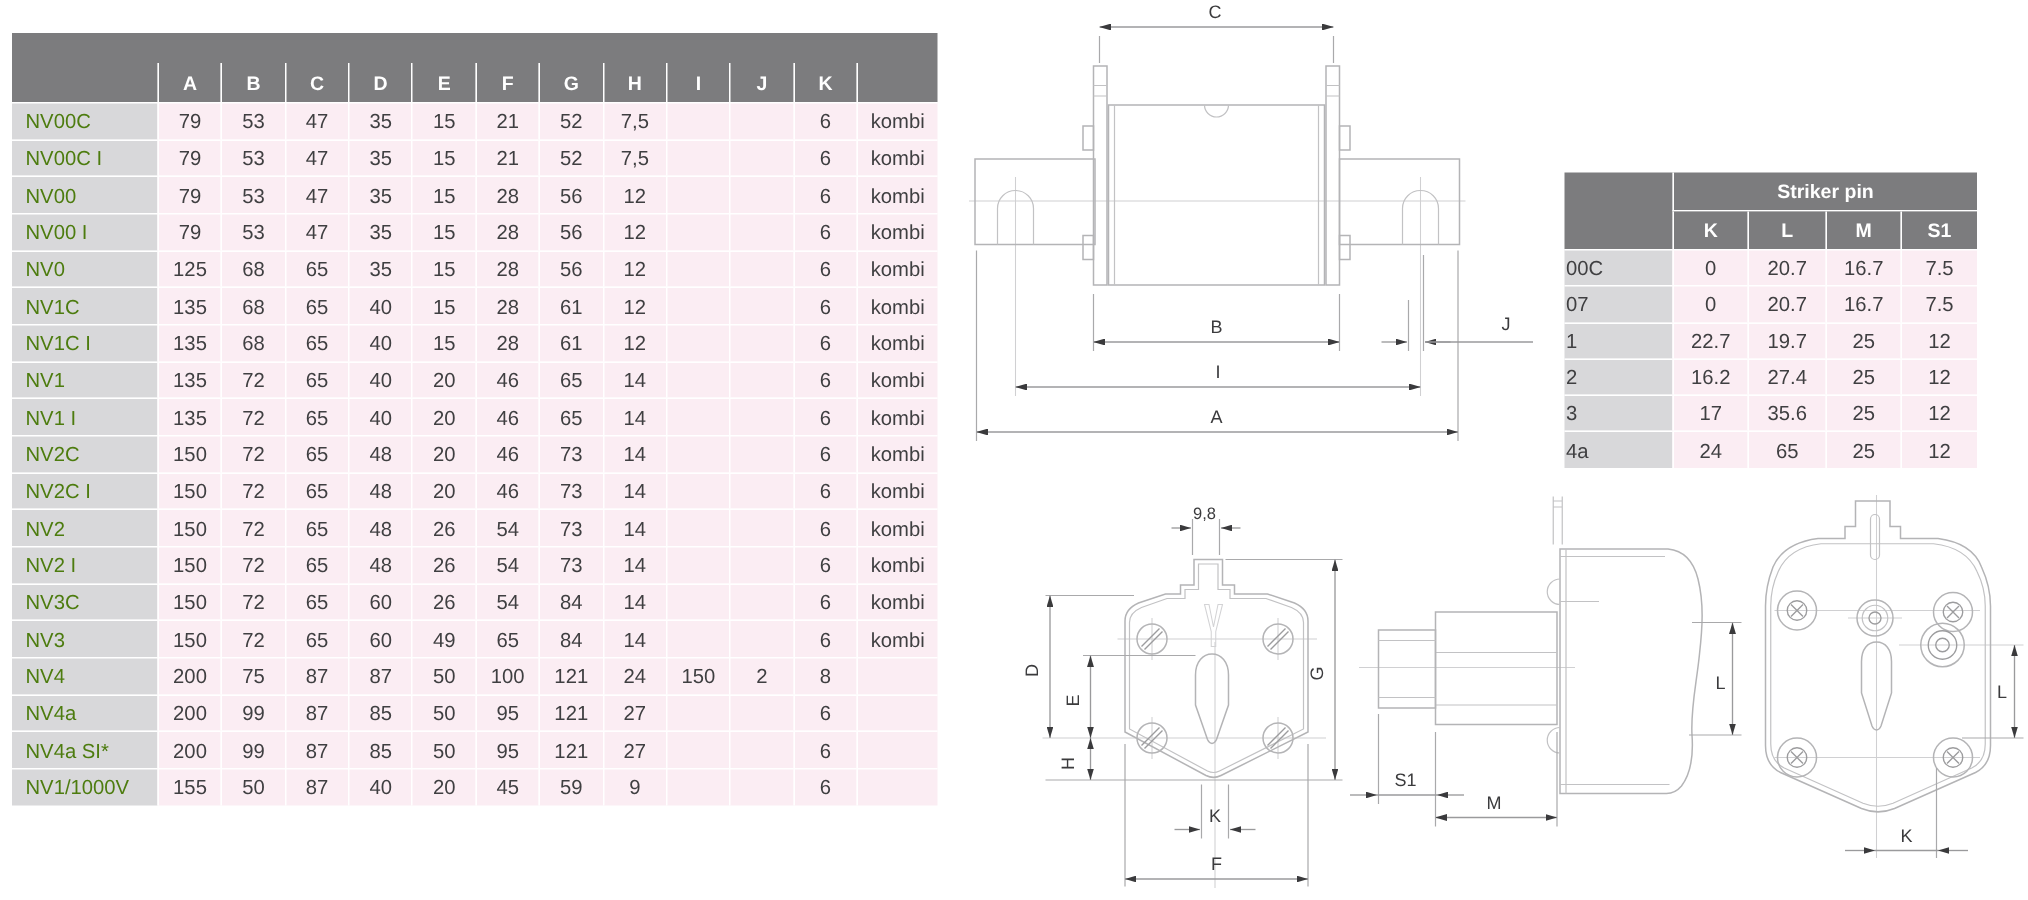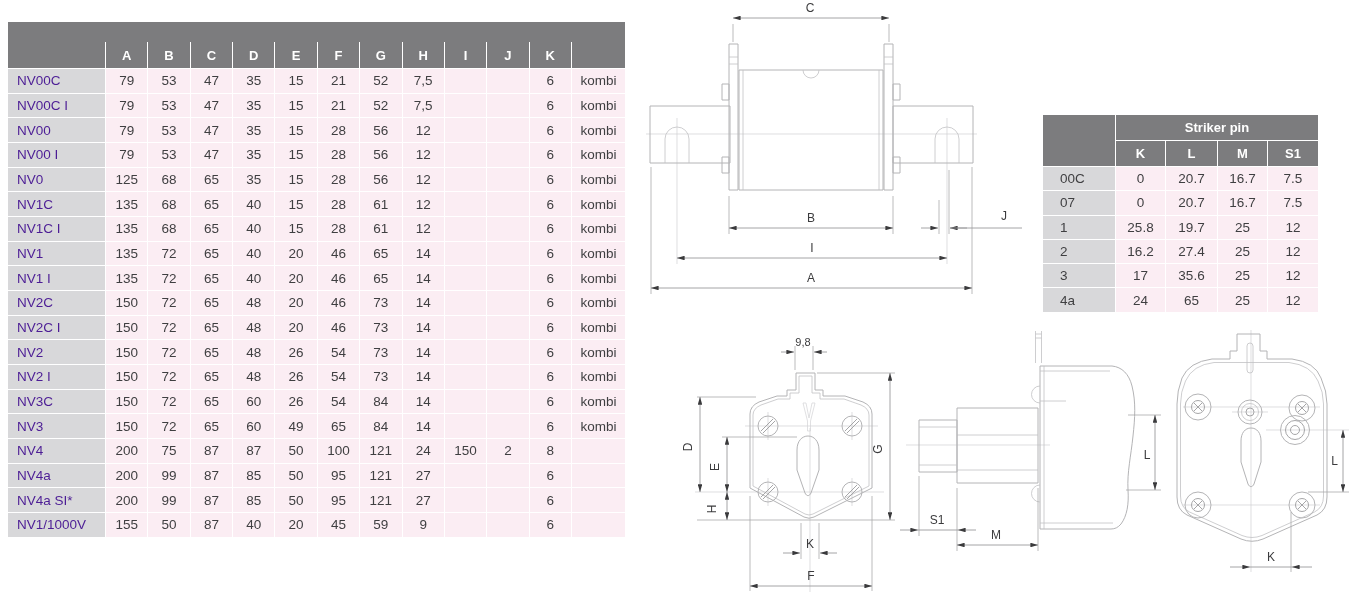--- a/index.html
+++ b/index.html
@@ -16,21 +16,21 @@
     grid-template-rows: 20px 26px repeat(19, 24.68px);
   }
   .mt-band { grid-column: 1 / -1; background:#7c7c7e; }
   .mt-hcell {
     background:#7c7c7e; color:#fff; font-weight:bold; font-size:13px;
     display:flex; align-items:center; justify-content:center;
     border-left:1.5px solid #fff;
   }
   .mt-hspacer { border-left:none; }
   .mt-label {
-    background:#d8d8da; color:#4c1d95; font-size:13.5px;
+    background:#d8d8da; color:#4d7c0f; font-size:13.5px;
     display:flex; align-items:center; padding-left:9px;
     border-top:1.5px solid #fff; white-space:nowrap; overflow:hidden;
   }
   .mt-cell {
     background:#fbedf3; color:#3f3f41; font-size:13.5px;
     display:flex; align-items:center; justify-content:center;
     border-top:1.5px solid #fff; border-left:1.5px solid #fff;
   }
   
   .stable {
@@ -46,21 +46,21 @@
     border-left:1.5px solid #fff; border-bottom:1.5px solid #fff;
     grid-row:1; grid-column:2/6;
   }
   .st-hcell {
     background:#7c7c7e; color:#fff; font-weight:bold; font-size:13px;
     display:flex; align-items:center; justify-content:center;
     border-left:1.5px solid #fff; grid-row:2;
   }
   .st-label {
     background:#d8d8da; color:#3f3f41; font-size:13.5px;
-    display:flex; align-items:center; padding-left:17px;
+    display:flex; align-items:center; padding-left:1px;
     border-top:1.5px solid #fff;
   }
   .st-cell {
     background:#fbedf3; color:#3f3f41; font-size:13.5px;
     display:flex; align-items:center; justify-content:center;
     border-top:1.5px solid #fff; border-left:1.5px solid #fff;
   }
   
   .drawings { position:absolute; left:630px; top:0; }
   .part  { stroke:#b4b4b6; stroke-width:1; fill:none; }
@@ -353,21 +353,21 @@
       <div class="st-cell">0</div>
       <div class="st-cell">20.7</div>
       <div class="st-cell">16.7</div>
       <div class="st-cell">7.5</div>
       <div class="st-label">07</div>
       <div class="st-cell">0</div>
       <div class="st-cell">20.7</div>
       <div class="st-cell">16.7</div>
       <div class="st-cell">7.5</div>
       <div class="st-label">1</div>
-      <div class="st-cell">25.8</div>
+      <div class="st-cell">22.7</div>
       <div class="st-cell">19.7</div>
       <div class="st-cell">25</div>
       <div class="st-cell">12</div>
       <div class="st-label">2</div>
       <div class="st-cell">16.2</div>
       <div class="st-cell">27.4</div>
       <div class="st-cell">25</div>
       <div class="st-cell">12</div>
       <div class="st-label">3</div>
       <div class="st-cell">17</div>

